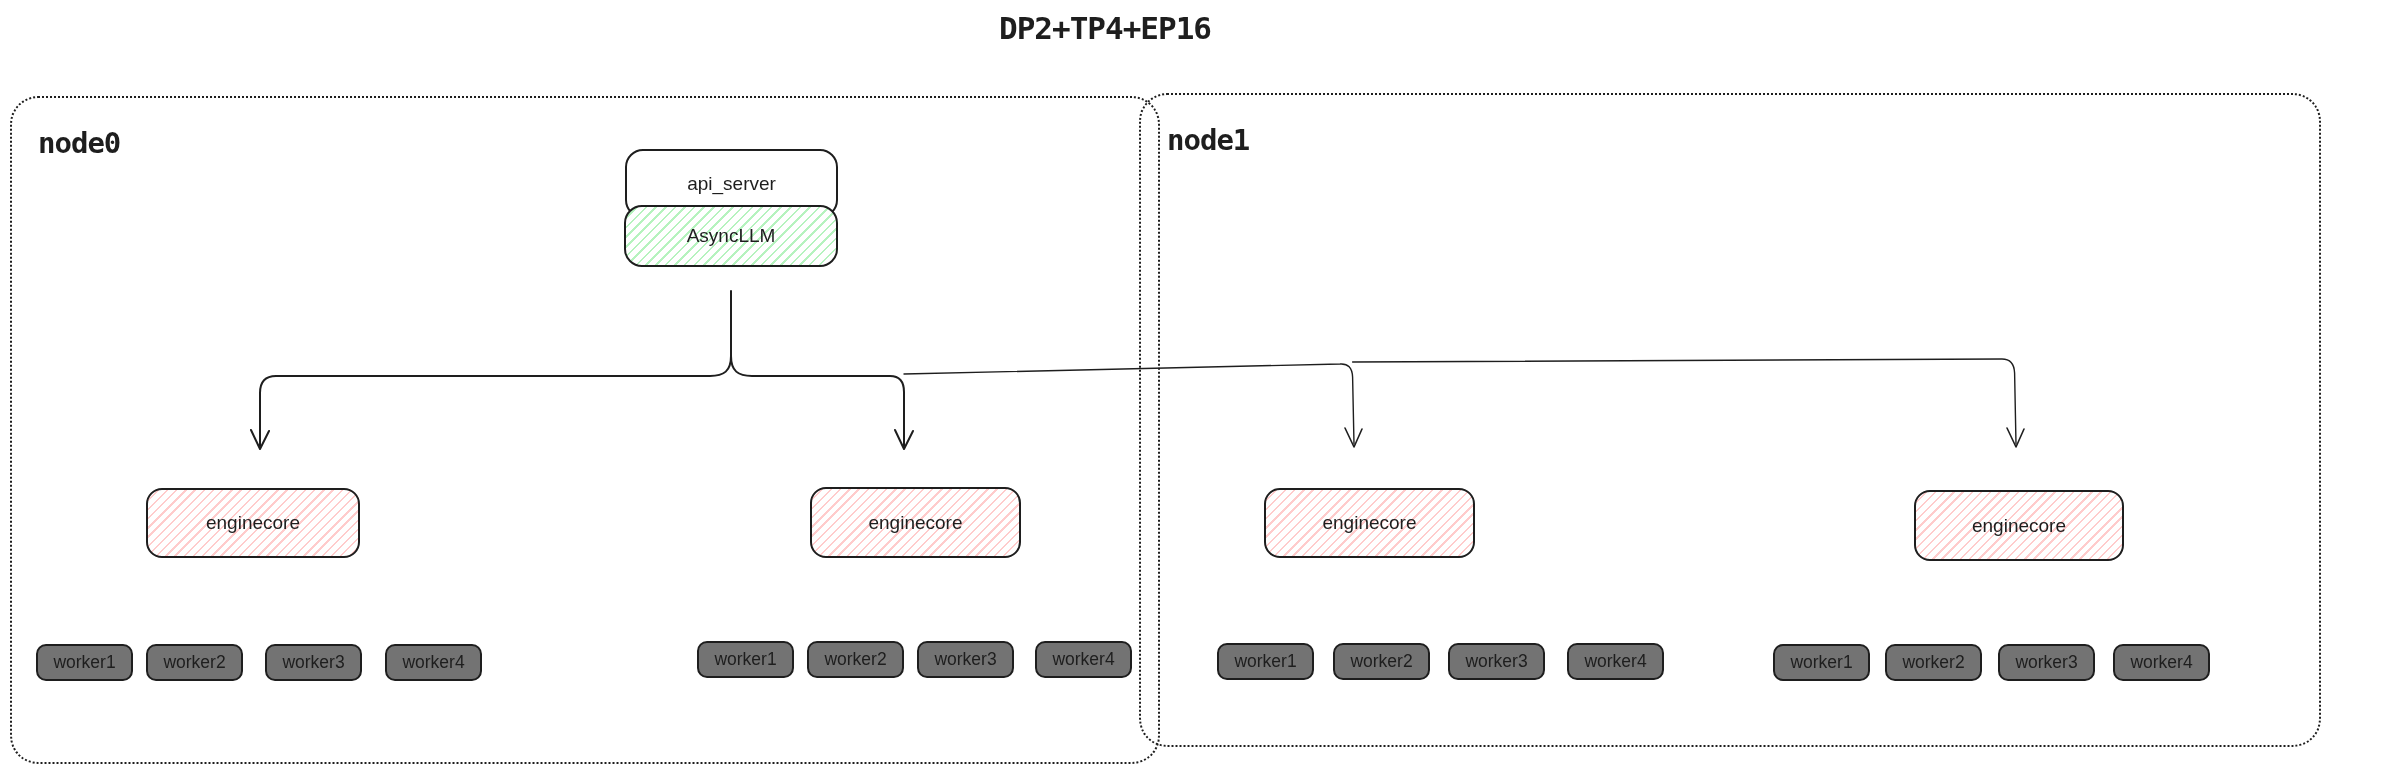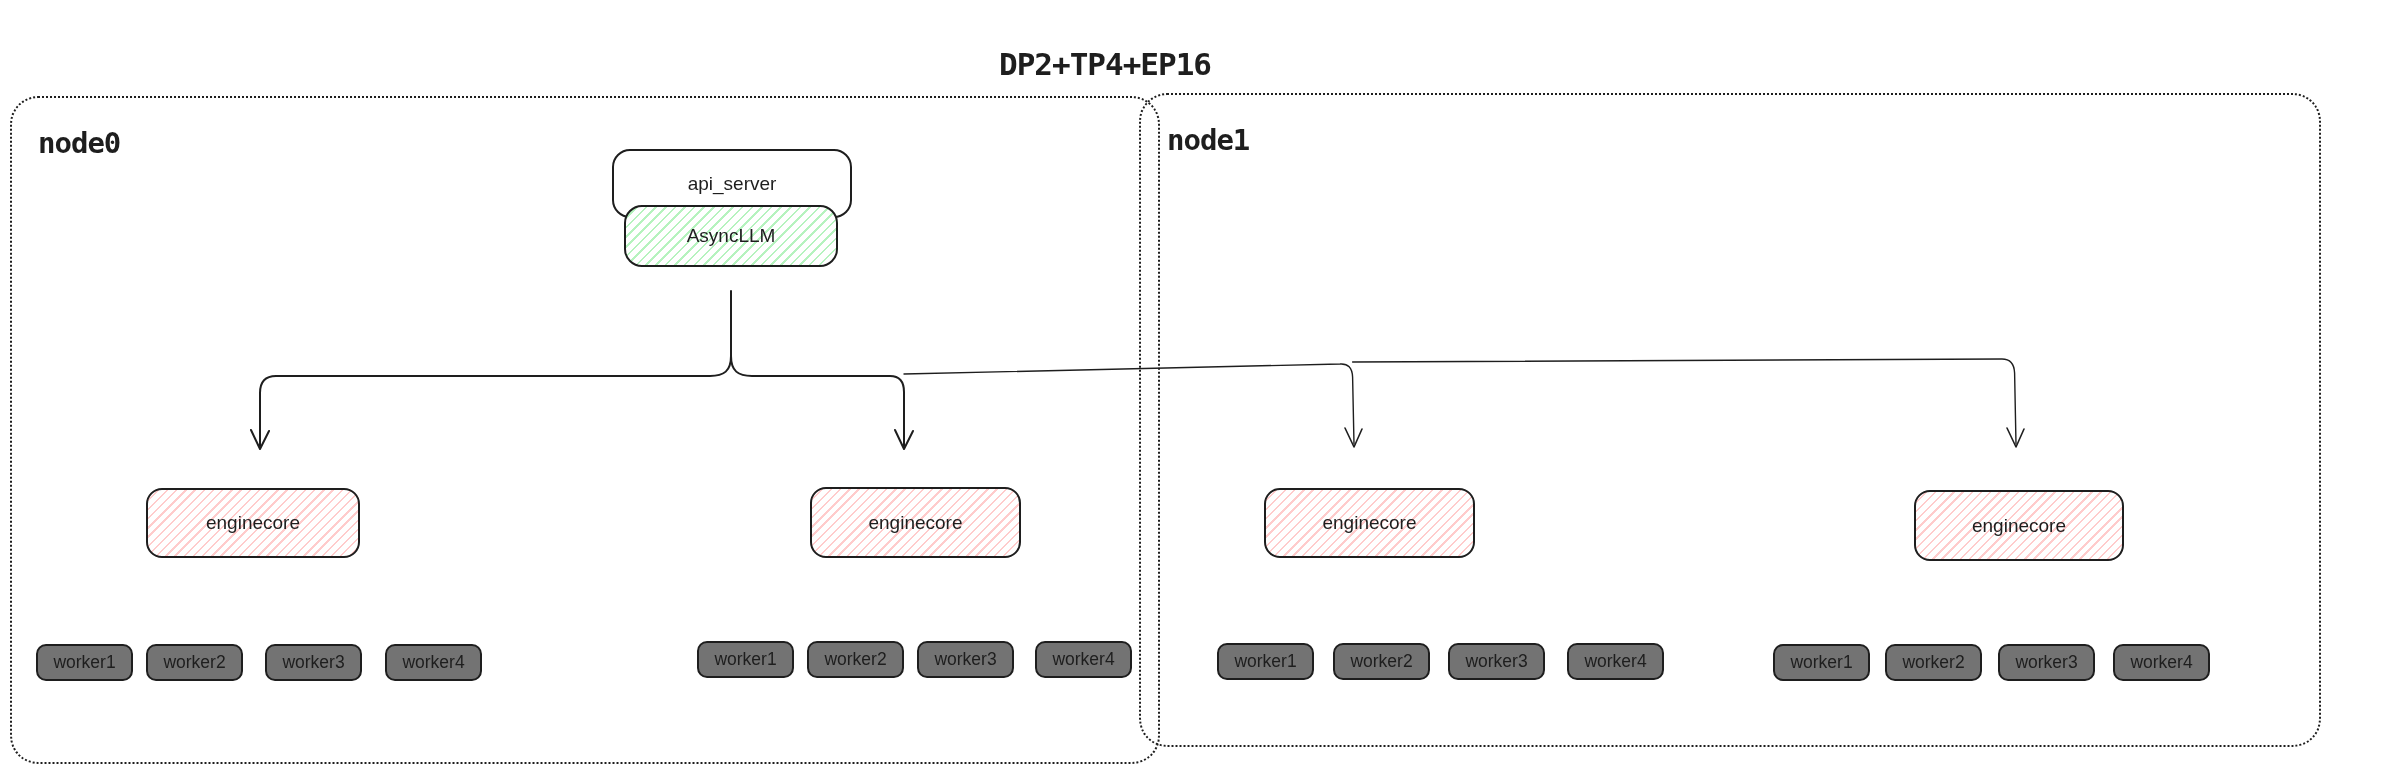--- a/index.html
+++ b/index.html
@@ -21,21 +21,20 @@
     left: 905px;
     top: 10px;
     width: 400px;
     text-align: center;
     font-family: "DejaVu Sans Mono", monospace;
     font-size: 31px;
     font-weight: 600;
     letter-spacing: -1px;
     color: #1e1e1e;
     white-space: nowrap;
-    margin-top: 36px;
   }
   .node-container {
     position: absolute;
     border: 2.5px dotted #1e1e1e;
     border-radius: 28px;
     background: transparent;
     box-sizing: border-box;
   }
   .node-container.node0 { left: 10px;    top: 96px; width: 1150px; height: 668px; }
   .node-container.node1 { left: 1139px; top: 93px; width: 1182px; height: 654px; }
@@ -67,21 +66,21 @@
     background-image: repeating-linear-gradient(135deg,
       rgba(178,242,187,0.95) 0px, rgba(178,242,187,0.95) 1.8px,
       transparent 1.8px, transparent 6.8px);
   }
   .hachure-red {
     background-color: #ffffff;
     background-image: repeating-linear-gradient(135deg,
       rgba(255,201,201,0.95) 0px, rgba(255,201,201,0.95) 1.7px,
       transparent 1.7px, transparent 6.5px);
   }
-  .api-server { left: 612px; top: 149px; width: 240px; height: 69px; }
+  .api-server { left: 625px; top: 149px; width: 213px; height: 69px; }
   .async-llm  { left: 624px; top: 205px; width: 214px; height: 62px; text-align: right; }
   .enginecore { border-radius: 16px; margin-top: 28px; }
   .ec-0 { left: 146px;  top: 460px; width: 214px; height: 70px; }
   .ec-1 { left: 810px;  top: 459px; width: 211px; height: 71px; }
   .ec-2 { left: 1264px; top: 460px; width: 211px; height: 70px; }
   .ec-3 { left: 1914px; top: 462px; width: 210px; height: 71px; }
   .worker {
     position: absolute;
     box-sizing: border-box;
     border: 2px solid #1e1e1e;

